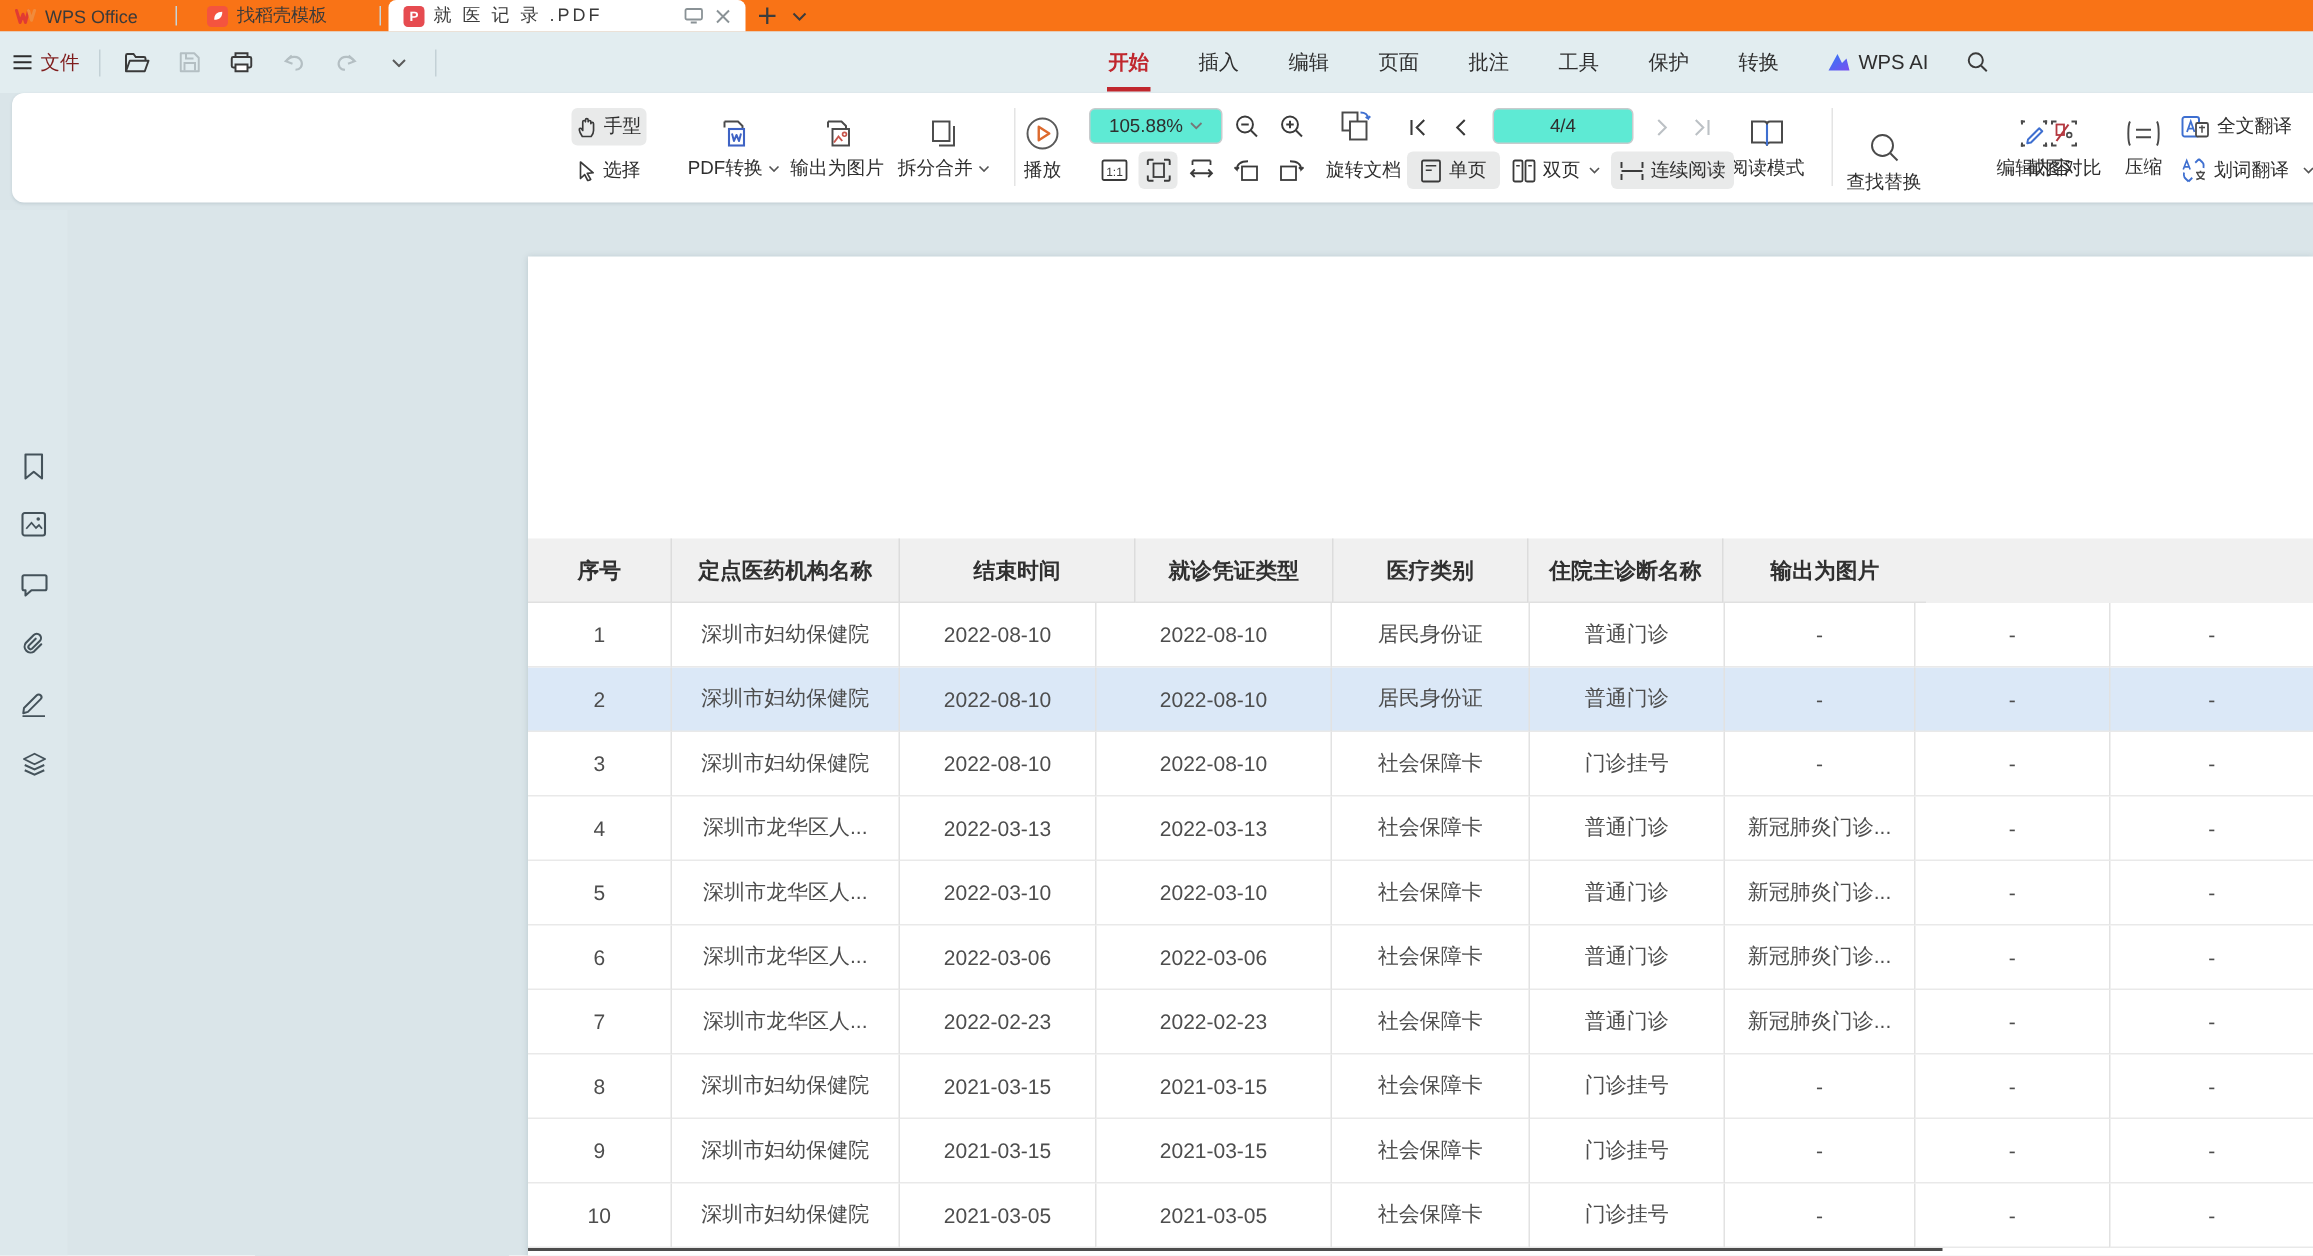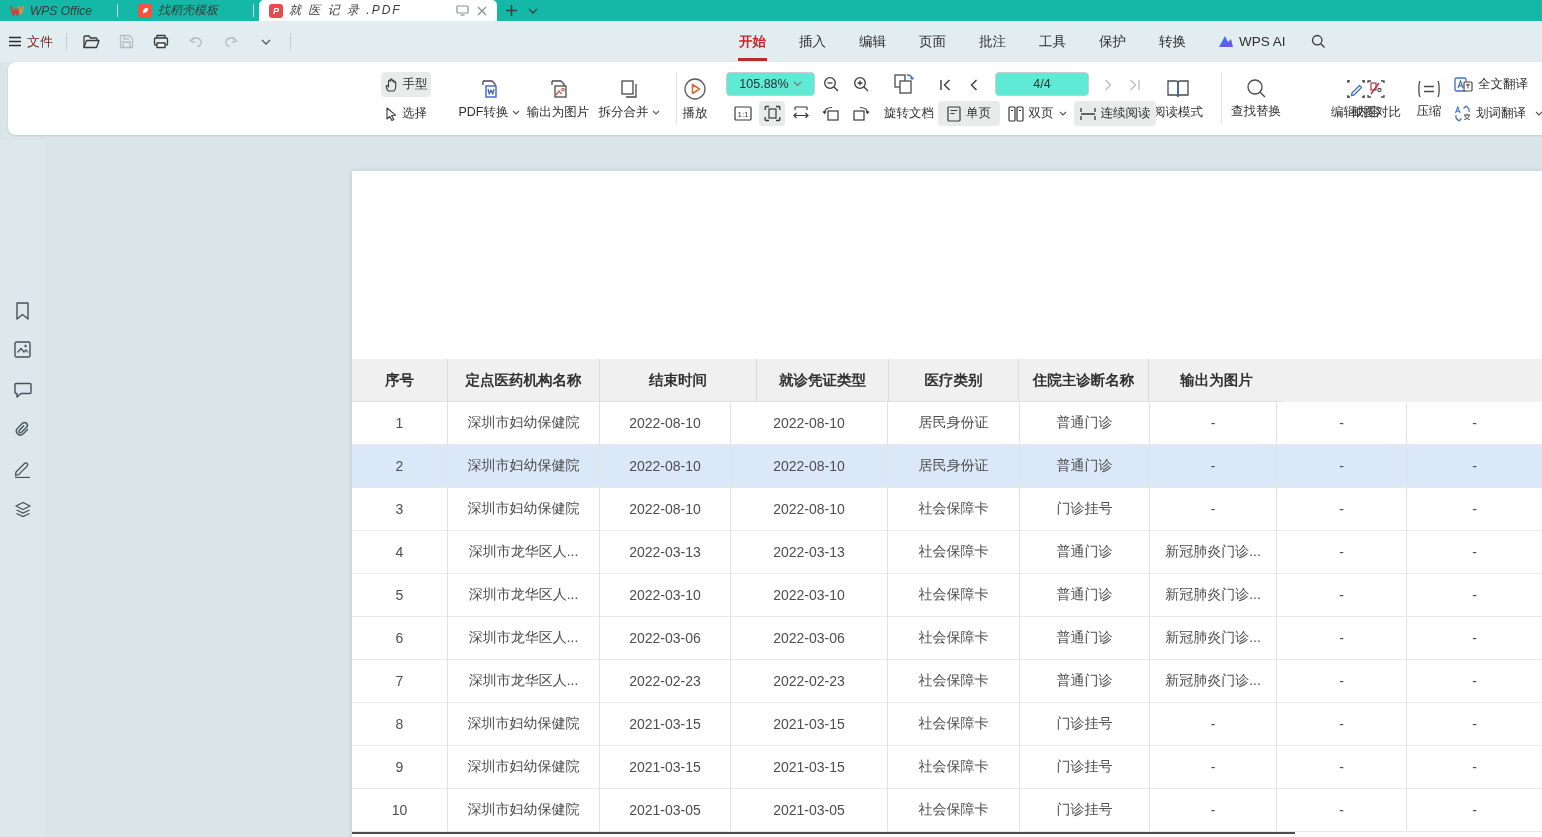--- a/index.html
+++ b/index.html
@@ -1,20 +1,20 @@
 <!DOCTYPE html>
 <html><head>
 <meta charset="utf-8">
 <style>
   * { margin:0; padding:0; box-sizing:border-box; }
   html,body { width:1542px; height:837px; overflow:hidden; }
   body { font-family:"Liberation Sans", sans-serif; background:#dae5e9; color:#333; position:relative; }
 
   
-  #tabbar { position:absolute; left:0; top:0; width:100%; height:21px; background:#14b8a6;font-style:italic; }
+  #tabbar { position:absolute; left:0; top:0; width:100%; height:21px; background:#f97316; }
   .tab { position:absolute; top:0; height:21px; display:flex; align-items:center; gap:6px; font-size:12px; color:#3a3a3a; padding:0 10px; cursor:default; }
   .tab.inactive { background:transparent; }
   .tab.inactive:after { content:""; position:absolute; right:0; top:4px; bottom:4px; width:1px; background:#c6d4d8; }
   .tab.active { background:#ffffff; border-radius:5px 5px 0 0; }
   .tab .tab-logo { width:14px; height:14px; border-radius:3px; display:flex; align-items:center; justify-content:center; flex:0 0 auto; }
   .tab .title { white-space:nowrap; }
   .tab-right-icons { display:flex; align-items:center; gap:8px; margin-left:auto; }
   .newtab-group { position:absolute; left:505px; top:0; height:21px; display:flex; align-items:center; gap:10px; color:#444; }
 
   
@@ -316,21 +316,21 @@
     <svg width="26" height="22" viewBox="0 0 26 22">
         <path d="M3 3 h8 c1.2 0 2 .8 2 2 v14 c0-1-.8-2-2-2 H3 Z" fill="none" stroke="#4a4a4a" stroke-width="1.3"></path>
         <path d="M23 3 h-8 c-1.2 0-2 .8-2 2 v14 c0-1 .8-2 2-2 h8 Z" fill="none" stroke="#4a4a4a" stroke-width="1.3"></path>
         <path d="M13 5 V19" stroke="#3e6fd0" stroke-width="1.4"></path>
       </svg>
     <span>阅读模式</span>
   </div>
 
   <div class="tsep" style="left:1213px;"></div>
 
-  <div class="tb-big" style="left:1218px; top:8px; width:60px; height:58px;align-items:center;">
+  <div class="tb-big" style="left:1218px; top:18px; width:60px; height:58px;align-items:center;">
     <svg width="21" height="21" viewBox="0 0 21 21">
         <circle cx="9" cy="9" r="7" fill="none" stroke="#4a4a4a" stroke-width="1.3"></circle>
         <path d="M14.2 14.2 L19 19" stroke="#4a4a4a" stroke-width="1.3"></path>
       </svg>
     <span>查找替换</span>
   </div>
 
   <div class="tb-big" style="left:1318px; top:8px; width:60px; height:58px;">
     <svg width="22" height="22" viewBox="0 0 22 22">
         <path d="M3 5 V3 h2 M17 3 h2 v2 M19 17 v2 h-2 M5 19 H3 v-2" fill="none" stroke="#4a4a4a" stroke-width="1.3"></path>

